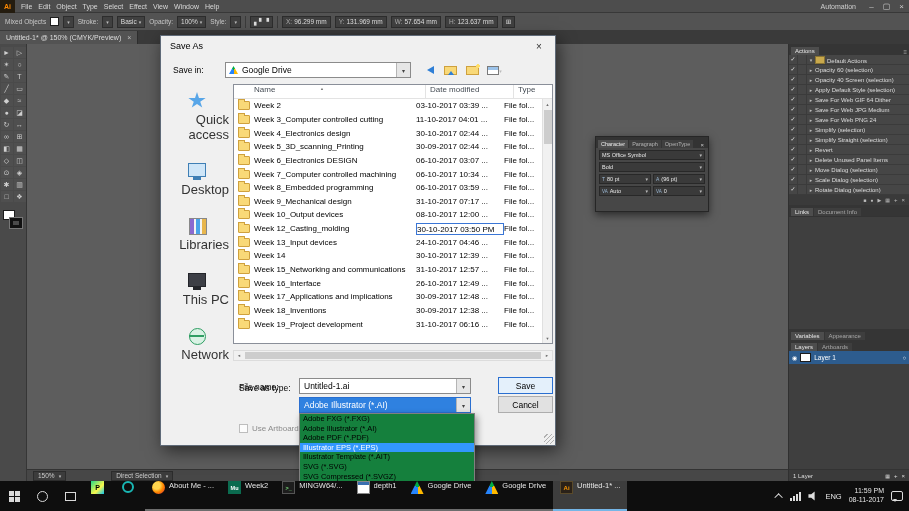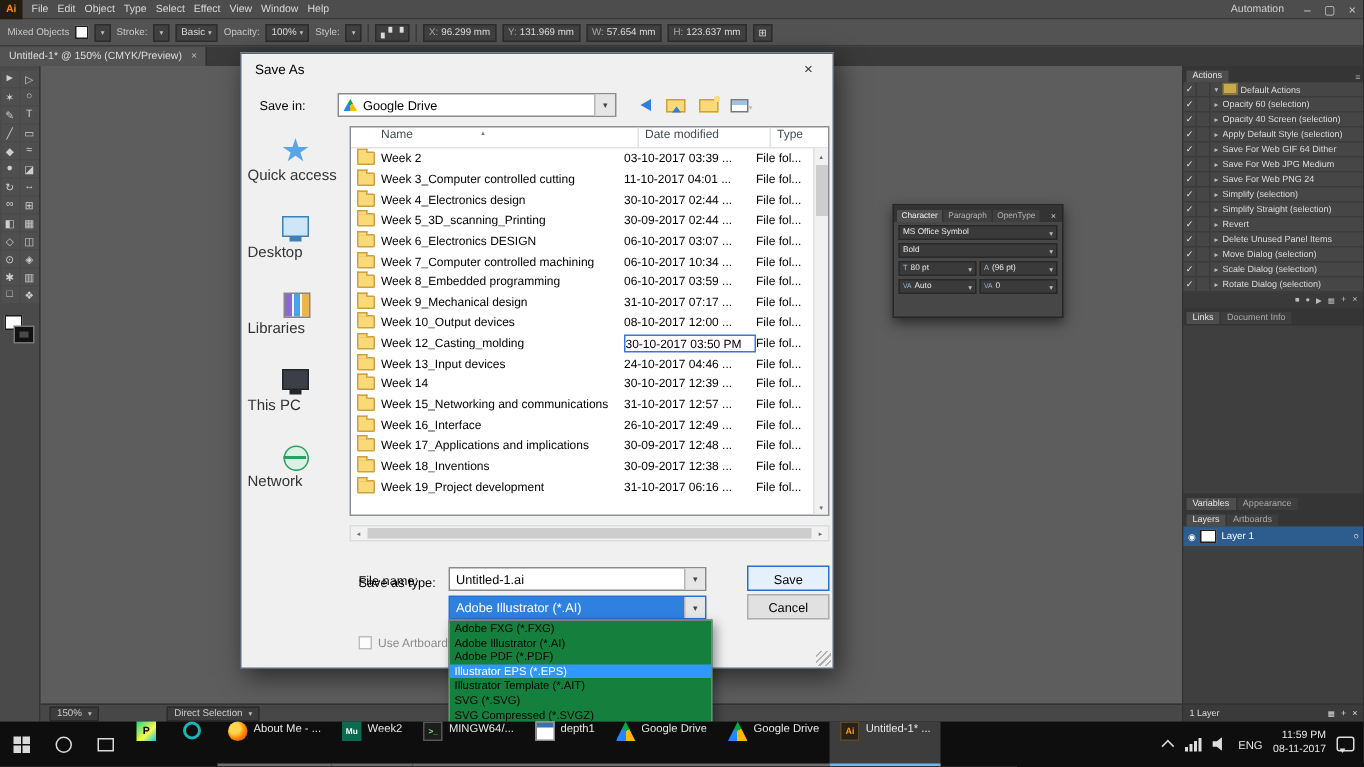--- a/index.html
+++ b/index.html
@@ -110,21 +110,21 @@
 .gd-tri{width:9px;height:8px;margin-left:3px;clip-path:polygon(50% 0,100% 100%,0 100%);background:conic-gradient(from 180deg,#2684fc 0 33%,#00ac47 33% 66%,#ffba00 66% 100%);flex:none}
 #dlg-nav{display:flex;align-items:center;gap:7px;margin-left:10px}
 .navbtn{display:flex;align-items:center;justify-content:center;width:15px;height:14px}
 .nav-back{width:0;height:0;border:4px solid transparent;border-right:7px solid #2f7fd6}
 .nav-up{position:relative;width:13px;height:9px;background:#f9d978;border:1px solid #cfa13e}
 .nav-up::after{content:"";position:absolute;left:3px;top:1px;width:0;height:0;border:3px solid transparent;border-bottom:4px solid #2f7fd6}
 .nav-new{position:relative;width:13px;height:9px;background:#f9d978;border:1px solid #cfa13e}
 .nav-new::after{content:"";position:absolute;right:-3px;top:-4px;width:6px;height:6px;background:radial-gradient(#ffdf6b 0 45%,transparent 50%)}
 .nav-view{width:12px;height:9px;border:1px solid #7a7a7a;background:linear-gradient(#9cc3ea 0 3px,#fff 3px)}
 #dlg-side{position:absolute;left:4px;top:48px;width:64px;bottom:90px;display:flex;flex-direction:column;gap:20px;padding-top:8px}
-.side-item{text-align:left;color:#333;font-size:10px}
+.side-item{text-align:right;color:#333;font-size:13px}
 .side-icon{width:24px;height:18px;margin:0 auto 2px;position:relative}
 .side-icon.quick-access::before{content:"";position:absolute;left:3px;top:0;width:18px;height:17px;clip-path:polygon(50% 0,61% 35%,98% 35%,68% 57%,79% 91%,50% 70%,21% 91%,32% 57%,2% 35%,39% 35%);background:#58a6e8}
 .side-icon.desktop::before{content:"";position:absolute;left:3px;top:1px;right:3px;height:12px;background:#cfe6f8;border:1px solid #3f7fb5}
 .side-icon.desktop::after{content:"";position:absolute;left:8px;right:8px;bottom:0;height:3px;background:#3f7fb5}
 .side-icon.libraries::before{content:"";position:absolute;left:4px;top:1px;width:16px;height:15px;border:1px solid #888;background:linear-gradient(90deg,#8a6ad0 0 28%,#f4f4f4 28% 36%,#4aa3e8 36% 64%,#f4f4f4 64% 72%,#e8b64c 72% 100%)}
 .side-icon.this-pc::before{content:"";position:absolute;left:3px;top:1px;right:3px;height:12px;background:#3d3f46;border:1px solid #23252a}
 .side-icon.this-pc::after{content:"";position:absolute;left:8px;right:8px;bottom:0;height:3px;background:#23252a}
 .side-icon.network::before{content:"";position:absolute;left:4px;top:1px;width:15px;height:15px;border-radius:50%;border:1.5px solid #2f9e63;background:#d9f2e4}
 .side-icon.network::after{content:"";position:absolute;left:4px;top:8px;width:15px;height:1.5px;background:#2f9e63}
 #dlg-list{position:absolute;left:72px;top:48px;width:320px;height:260px;background:#fff;border:1px solid #8a8f99;display:flex;flex-direction:column}

